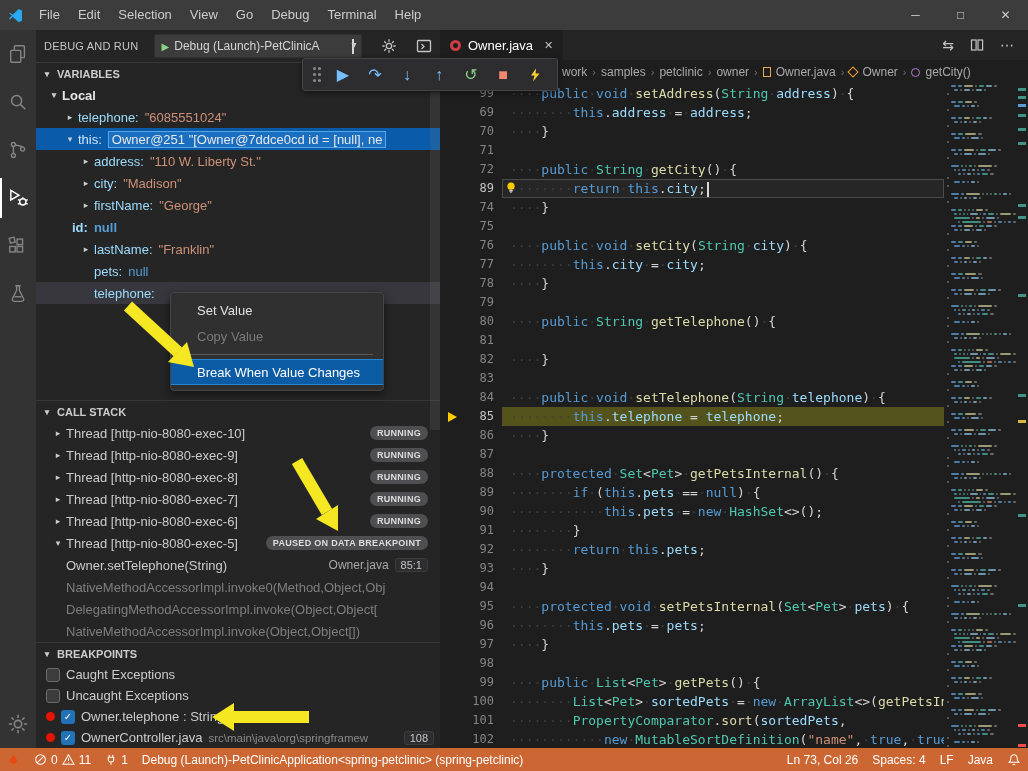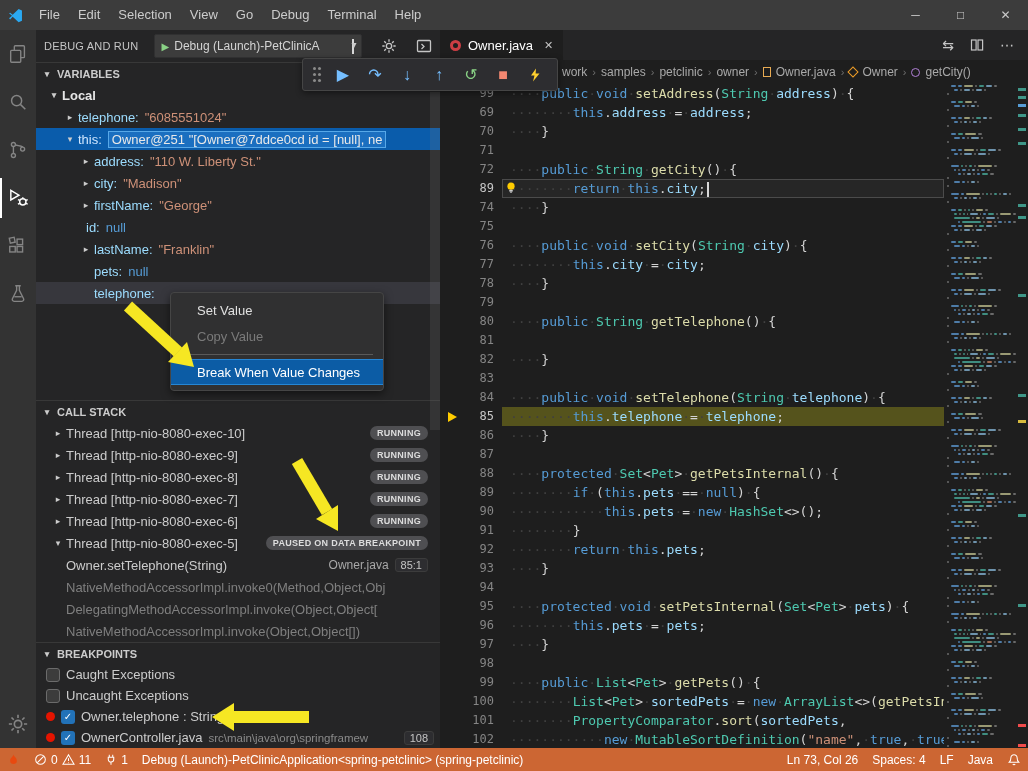--- a/index.html
+++ b/index.html
@@ -247,21 +247,21 @@
       <div class="tree-row var-row" style="padding-left: 42px;">
         <span class="chev">▸</span>
         <span class="var-name">city:</span>
         <span class="var-val str">"Madison"</span>
       </div>
       <div class="tree-row var-row" style="padding-left: 42px;">
         <span class="chev">▸</span>
         <span class="var-name">firstName:</span>
         <span class="var-val str">"George"</span>
       </div>
-      <div class="tree-row var-row" style="padding-left: 34px;">
+      <div class="tree-row var-row" style="padding-left: 20px; font-weight: bold;">
         <span class="chev">&nbsp;</span>
         <span class="var-name">id:</span>
         <span class="var-val kw">null</span>
       </div>
       <div class="tree-row var-row" style="padding-left: 42px;">
         <span class="chev">▸</span>
         <span class="var-name">lastName:</span>
         <span class="var-val str">"Franklin"</span>
       </div>
       <div class="tree-row var-row" style="padding-left: 42px;">

